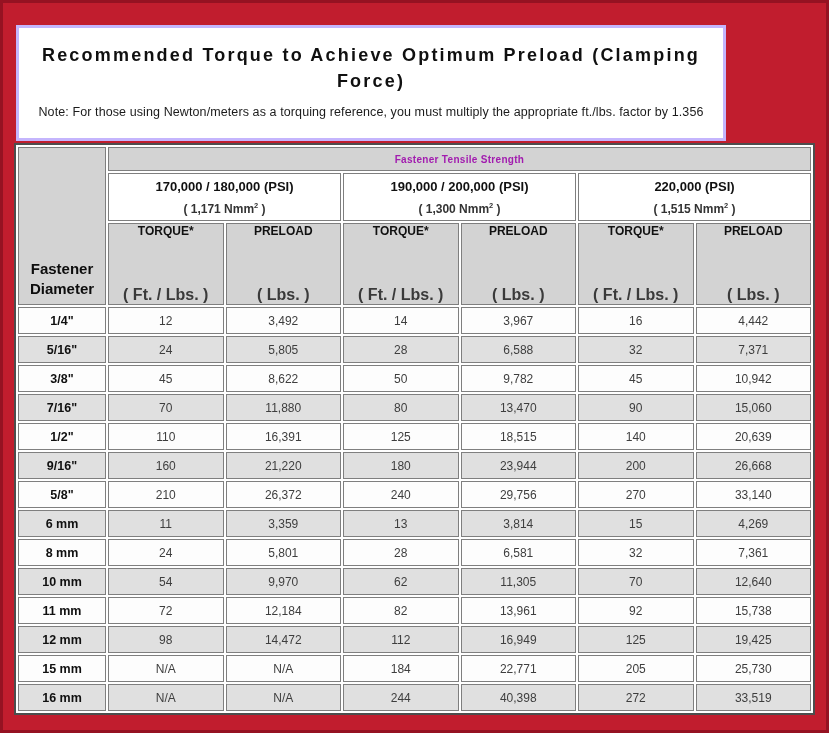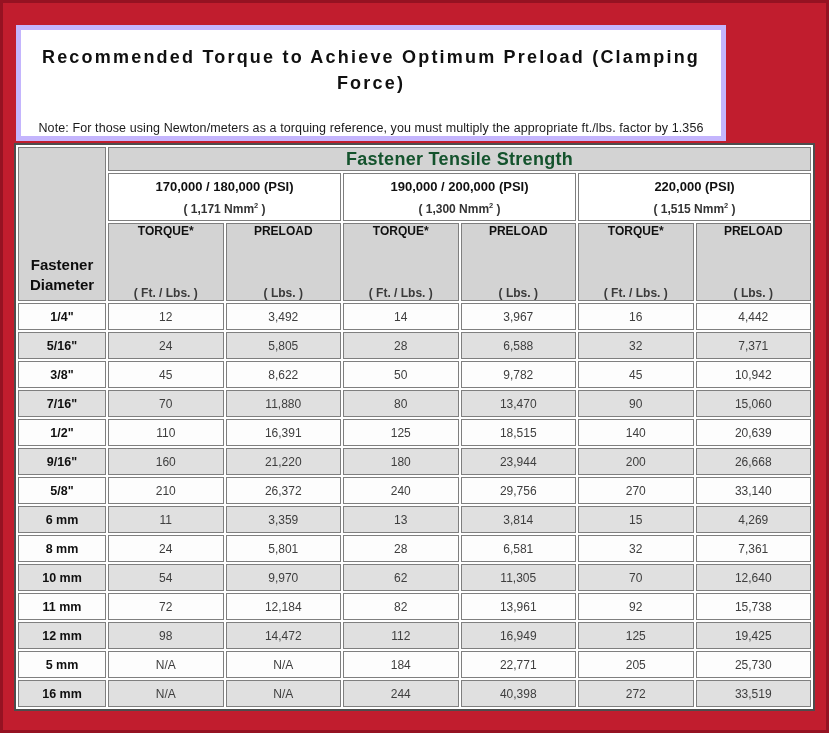--- a/index.html
+++ b/index.html
@@ -15,64 +15,64 @@
     overflow:hidden;
   }
   .frame{
     position:relative;
     width:829px;height:733px;
     box-shadow:inset 0 0 0 3px rgba(70,0,12,0.35);
   }
   
   .title-box{
     position:absolute;left:16px;top:25px;width:710px;height:116px;
-    background:#ffffff;border:5px solid #c4b5fd;
+    background:#ffffff;border:3px solid #c4b5fd;
     text-align:center;
   }
   .title-line{
     font-weight:bold;color:#101010;
     font-size:18px;letter-spacing:2.2px;
     line-height:26px;
   }
   .title-line.first{margin-top:14px;}
   .title-line sup{font-size:58%;vertical-align:super;letter-spacing:0;}
   .note{
-    margin-top:25px;
+    margin-top:11px;
     font-size:12.5px;color:#1b1b1b;letter-spacing:0.1px;
   }
   
   .table-wrap{position:absolute;left:14px;top:143px;width:801px;}
   table{
     width:100%;table-layout:fixed;
     border-collapse:separate;border-spacing:2px;
     background:#ffffff;border:2px solid #4d4d4d;
   }
   col.col-dia{width:88px;}
   th,td{
     border:1px solid #7f7f7f;
     text-align:center;vertical-align:middle;
     overflow:hidden;white-space:nowrap;
   }
   .hdr-main{
     background:var(--header-gray);
-    font-weight:bold;font-size:18px;color:#14532d;
+    font-weight:bold;font-size:10px;color:#a21caf;
     height:24px;letter-spacing:0.3px;
   }
   .corner{
     background:var(--header-gray);
     vertical-align:bottom;padding-bottom:5px;
     font-weight:bold;font-size:15px;line-height:20px;color:#0d0d0d;
   }
   .hdr-psi{background:#ffffff;height:48px;}
   .psi-line{font-weight:bold;font-size:13px;color:#111;margin-bottom:7px;}
   .nmm-line{font-size:12px;color:#333;}
   .nmm-line sup{font-size:62%;vertical-align:super;}
   .hdr-sub{background:var(--header-gray);height:46px;}
   .sub-label{font-weight:bold;font-size:12px;color:#111;margin-bottom:4px;}
-  .sub-unit{font-size:12px;color:#3a3a3a;margin-top:48px;}
+  .sub-unit{font-size:16px;color:#3a3a3a;margin-top:48px;}
   tbody th.dia{
     background:#fdfdfd;font-weight:bold;font-size:12.5px;color:#101010;height:27px;
   }
   tbody td.val{
     background:#fdfdfd;font-size:12px;color:#3e3e3e;height:27px;
   }
   tbody tr.shade th.dia,
   tbody tr.shade td.val{background:var(--row-gray);}
 </style>
 </head>
@@ -243,21 +243,21 @@
           <tr class="shade">
             <th class="dia">12 mm</th>
             <td class="val">98</td>
             <td class="val">14,472</td>
             <td class="val">112</td>
             <td class="val">16,949</td>
             <td class="val">125</td>
             <td class="val">19,425</td>
           </tr>
           <tr>
-            <th class="dia">5 mm</th>
+            <th class="dia">15 mm</th>
             <td class="val">N/A</td>
             <td class="val">N/A</td>
             <td class="val">184</td>
             <td class="val">22,771</td>
             <td class="val">205</td>
             <td class="val">25,730</td>
           </tr>
           <tr class="shade">
             <th class="dia">16 mm</th>
             <td class="val">N/A</td>

